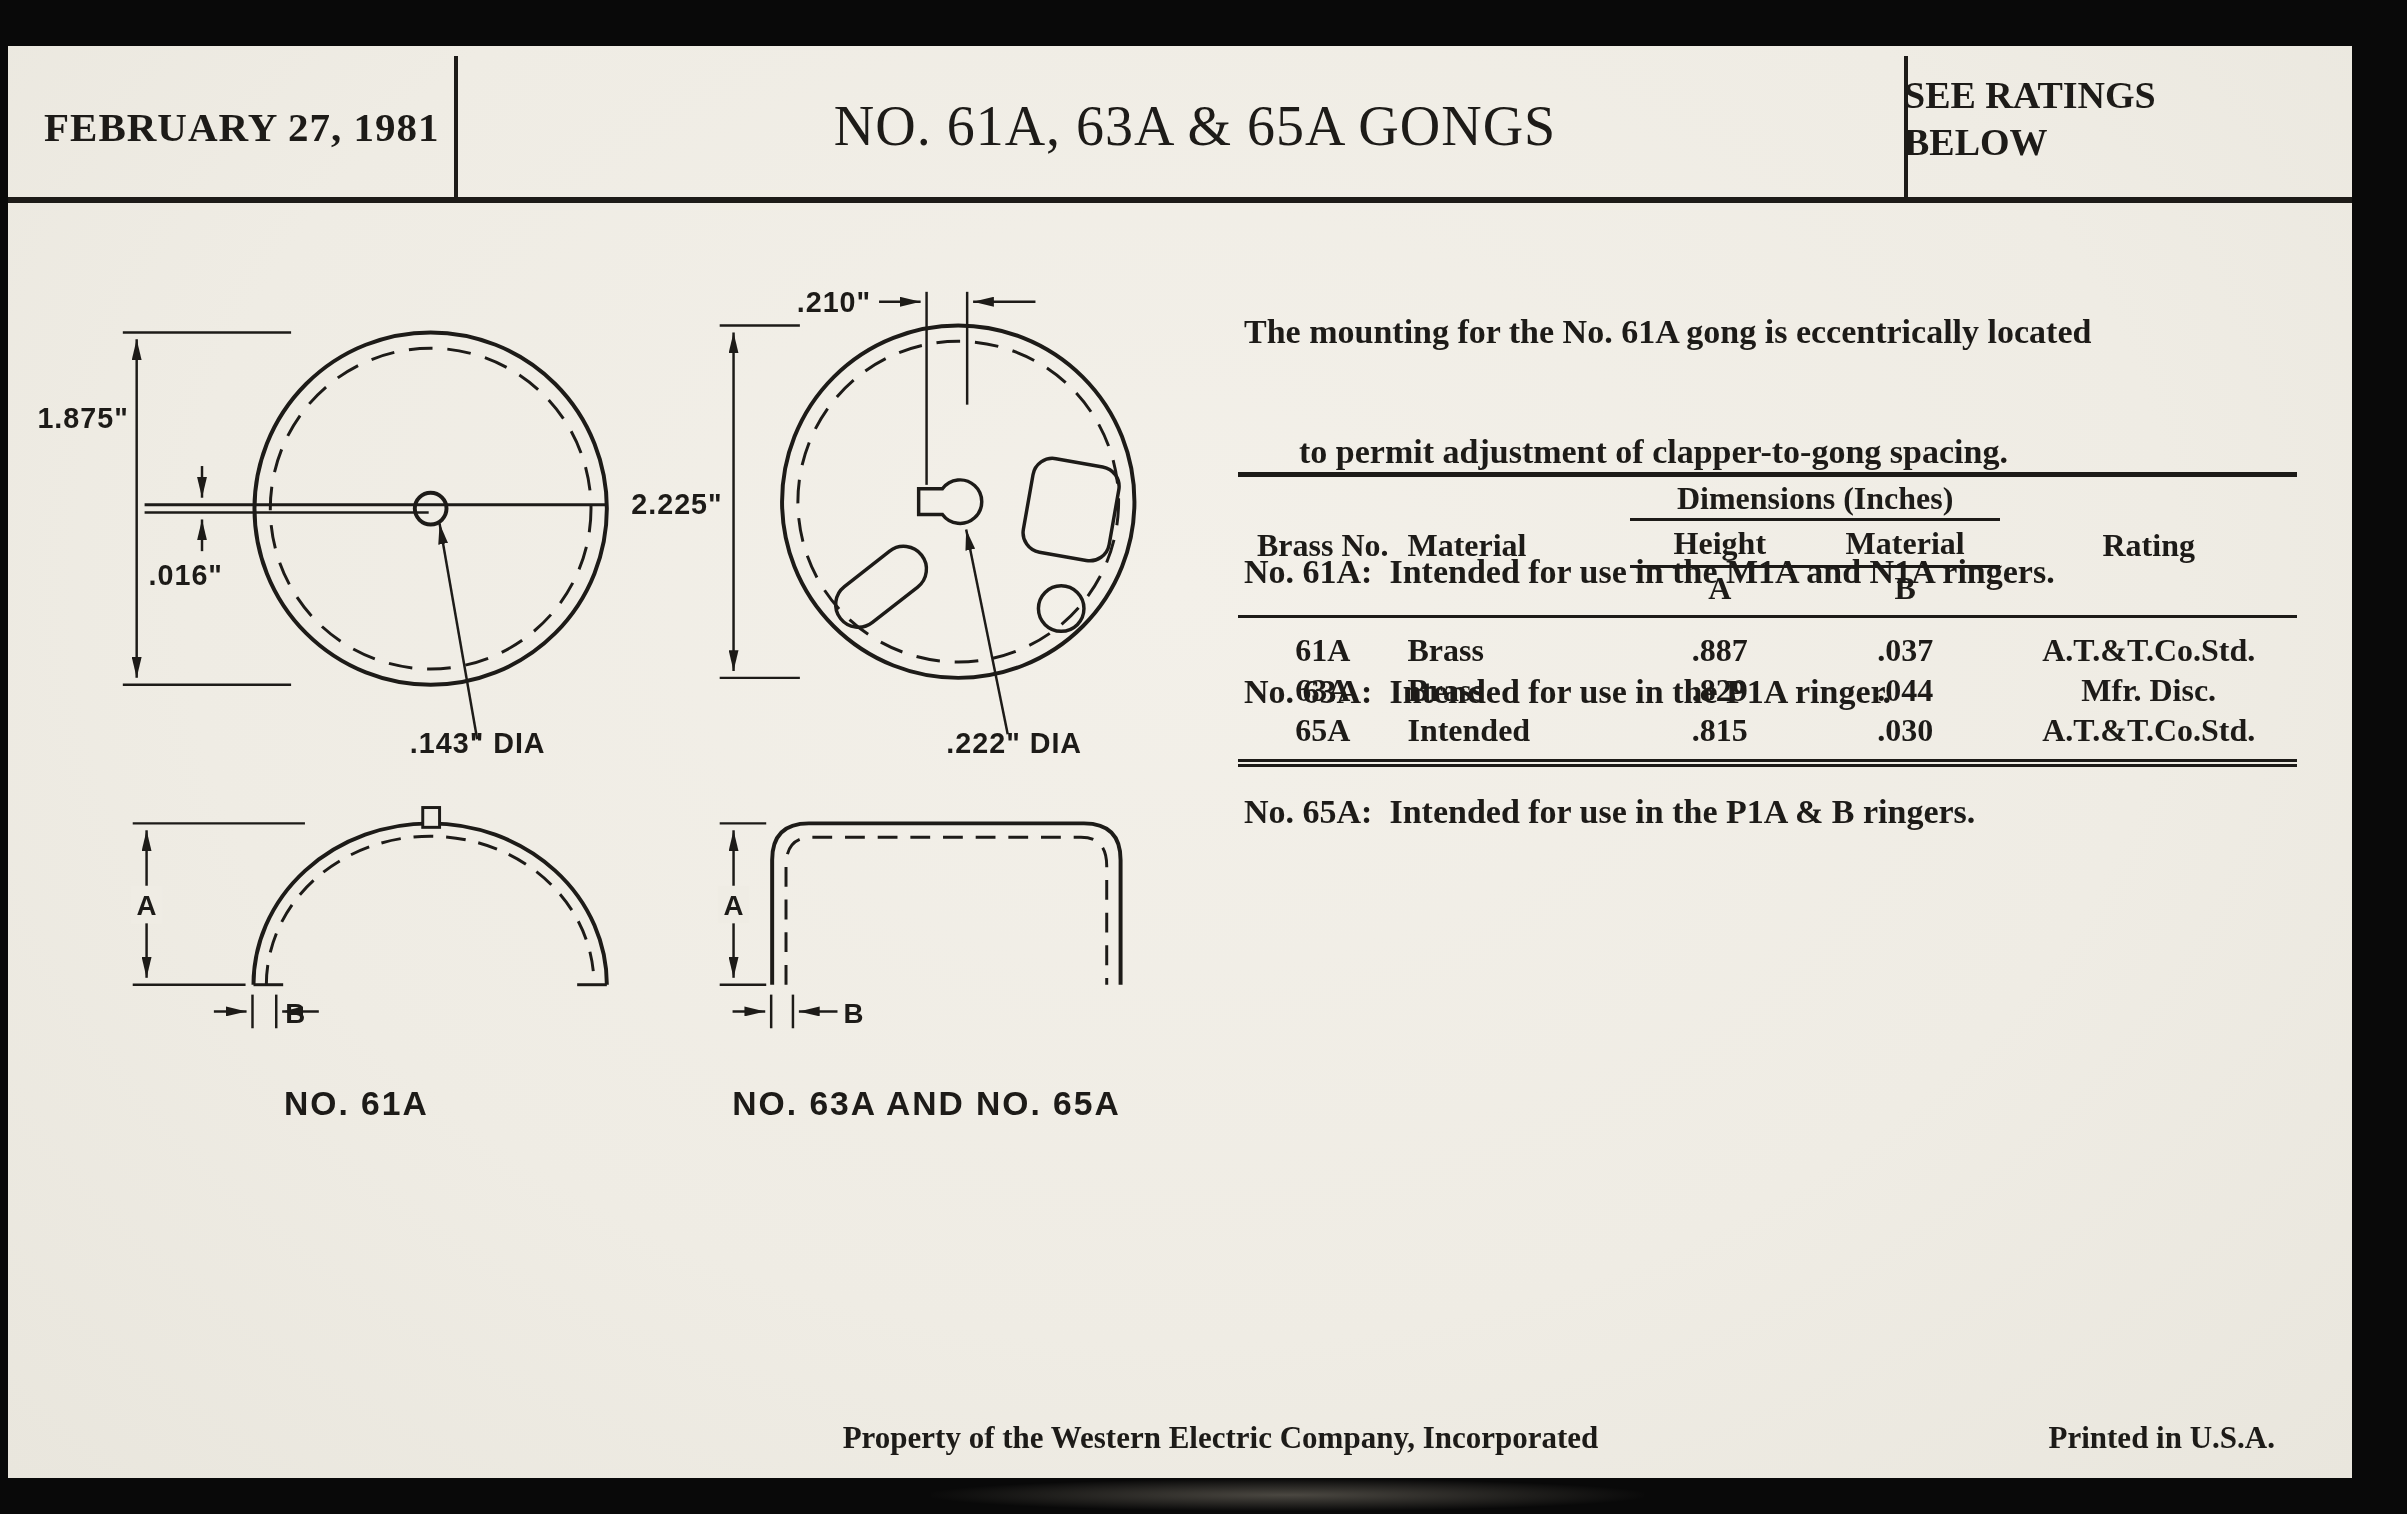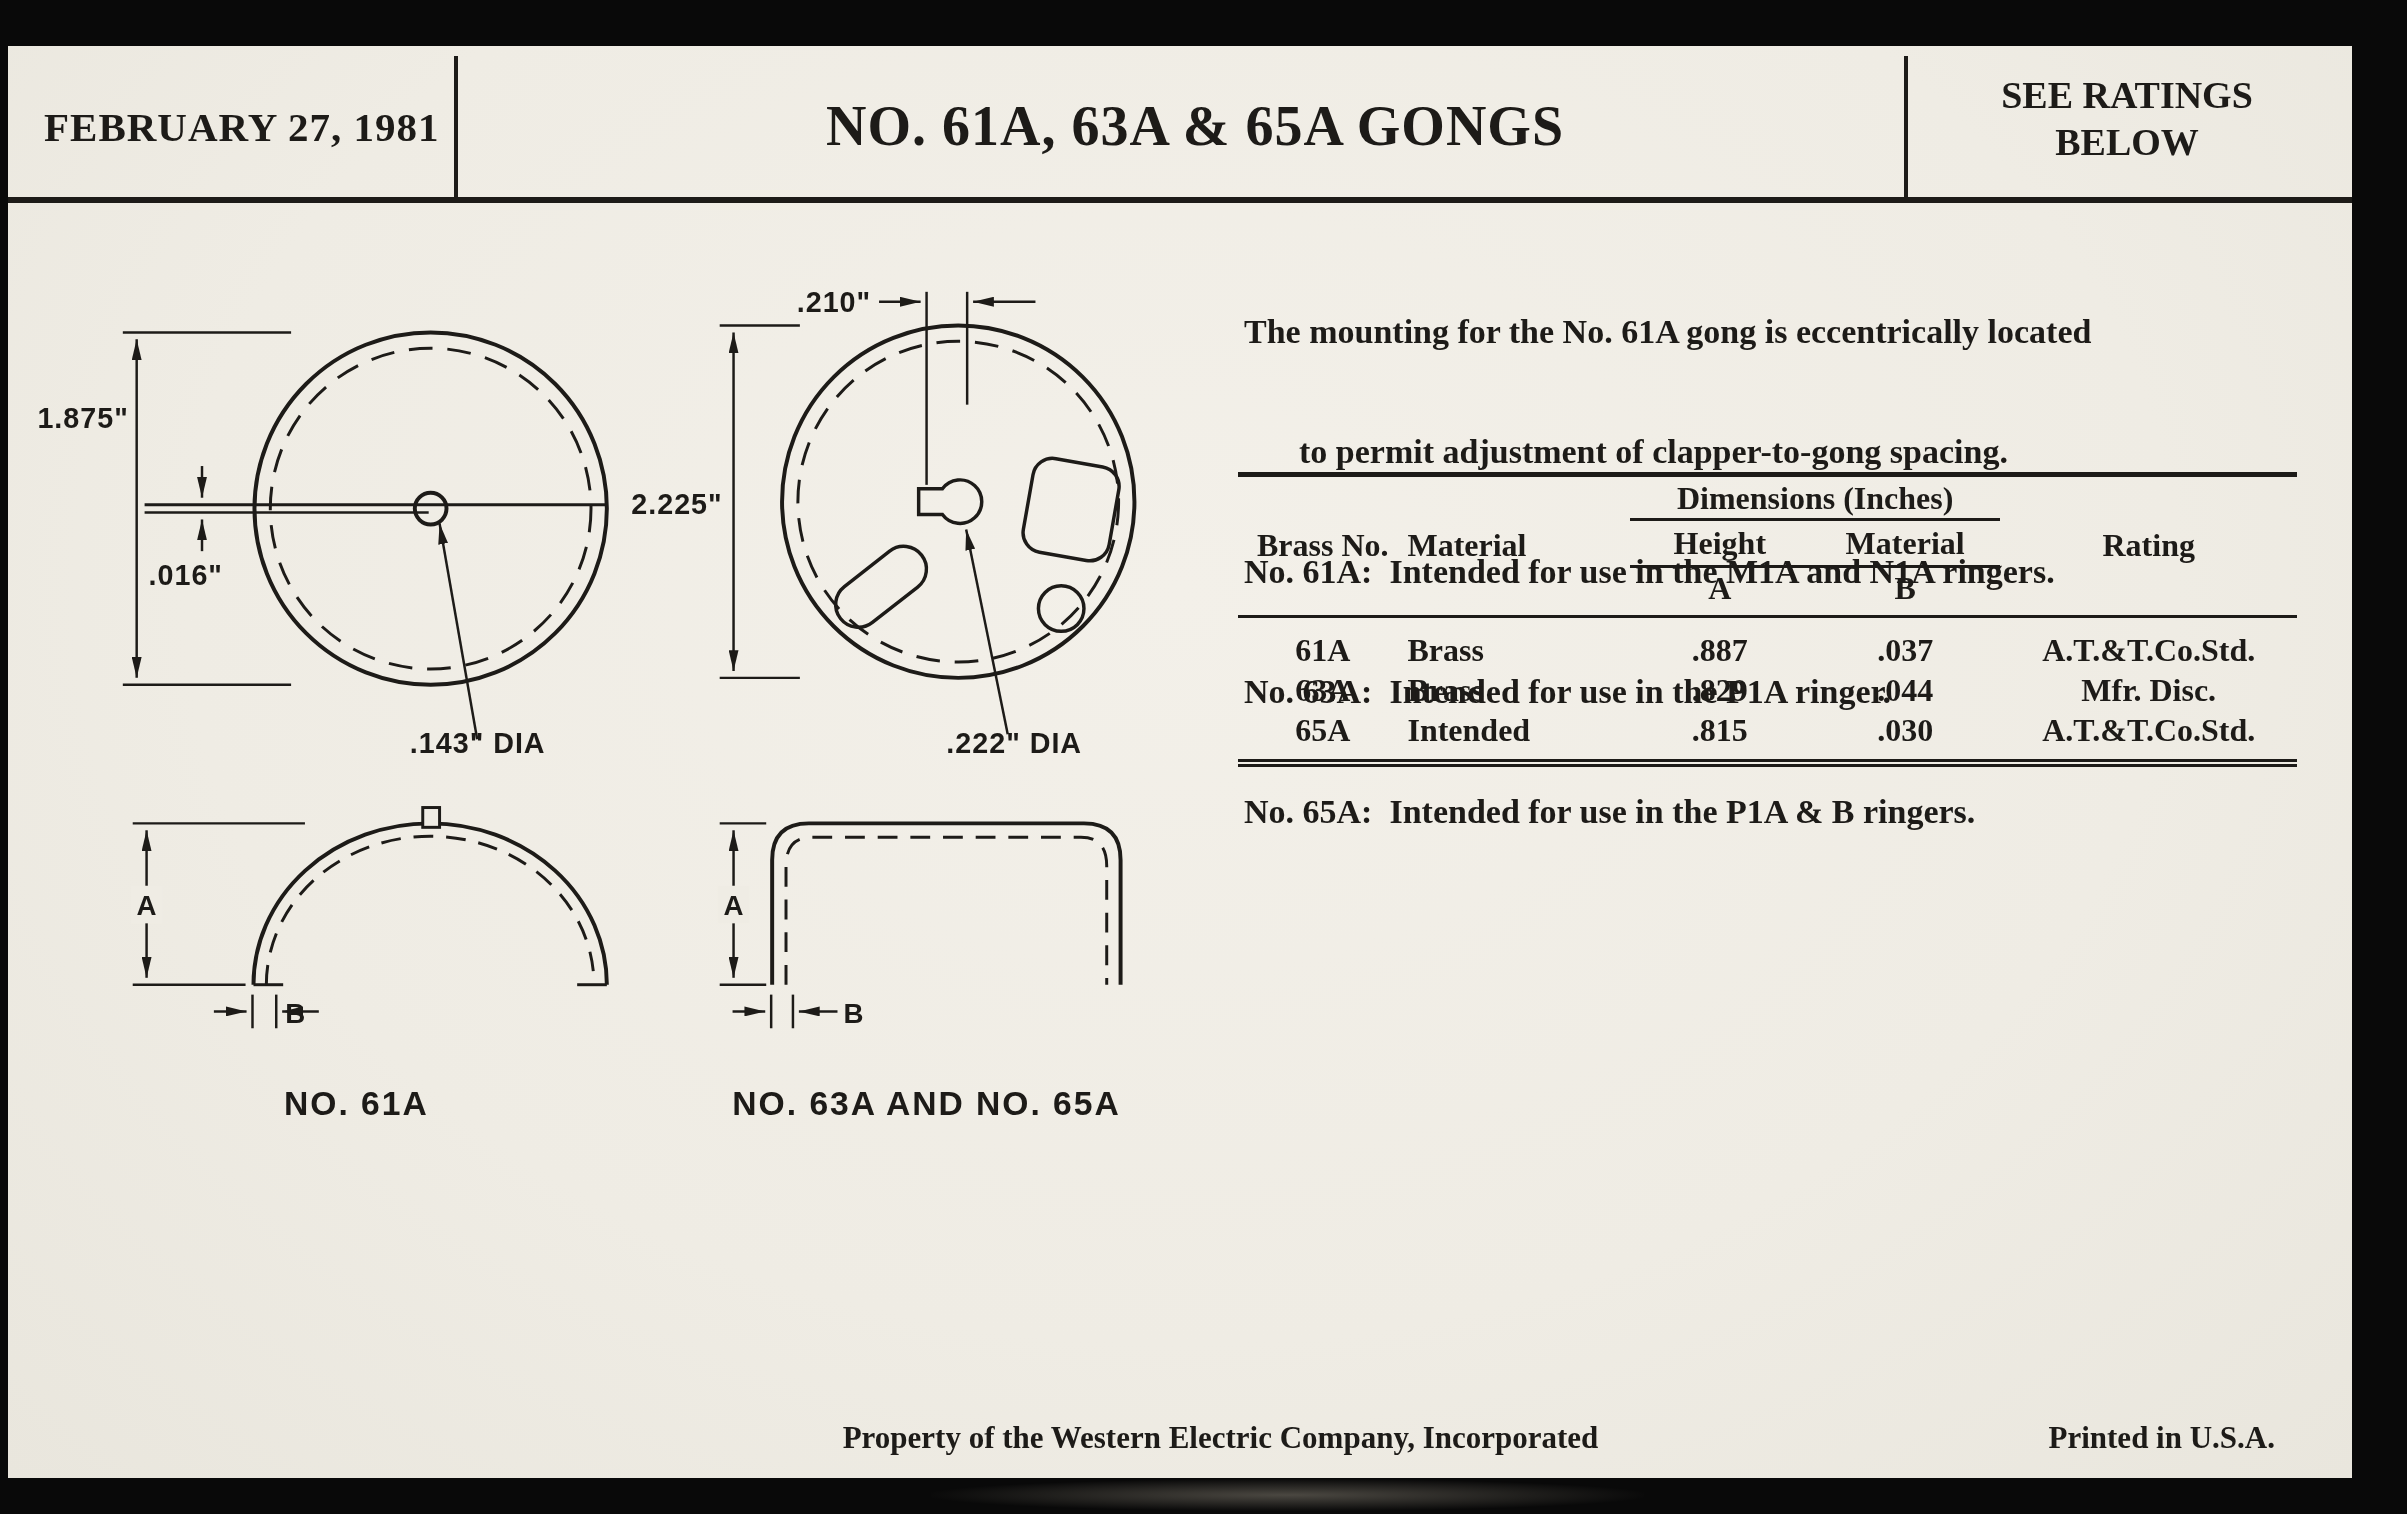--- a/index.html
+++ b/index.html
@@ -17,24 +17,24 @@
   }
   
   .date {
     position:absolute; left:36px; top:57px;
     font-size:41px; font-weight:bold; letter-spacing:1px; white-space:nowrap;
   }
   .vrule { position:absolute; top:10px; height:145px; width:4px; background:#1d1b18; }
   .vrule1 { left:446px; } .vrule2 { left:1896px; }
   .title {
     position:absolute; left:446px; width:1450px; top:48px; text-align:center;
-    font-size:56px; font-weight:bold; letter-spacing:1px; white-space:nowrap;padding-left:32px;
+    font-size:56px; font-weight:normal; letter-spacing:1px; white-space:nowrap;padding-left:32px;
   }
   .ratings {
-    position:absolute; left:1896px; width:446px; top:26px; text-align:center;
+    position:absolute; left:1896px; width:446px; top:26px; text-align:left;
     font-size:38px; font-weight:bold; line-height:47px;
   }
   .hrule { position:absolute; left:0; top:151px; width:100%; height:6px; background:#1d1b18; }
   
   .notes {
     position:absolute; left:1236px; top:186px;
     font-size:34px; font-weight:bold; line-height:40px; white-space:pre;
   }
   .notes .indent { padding-left:55px; }
   

